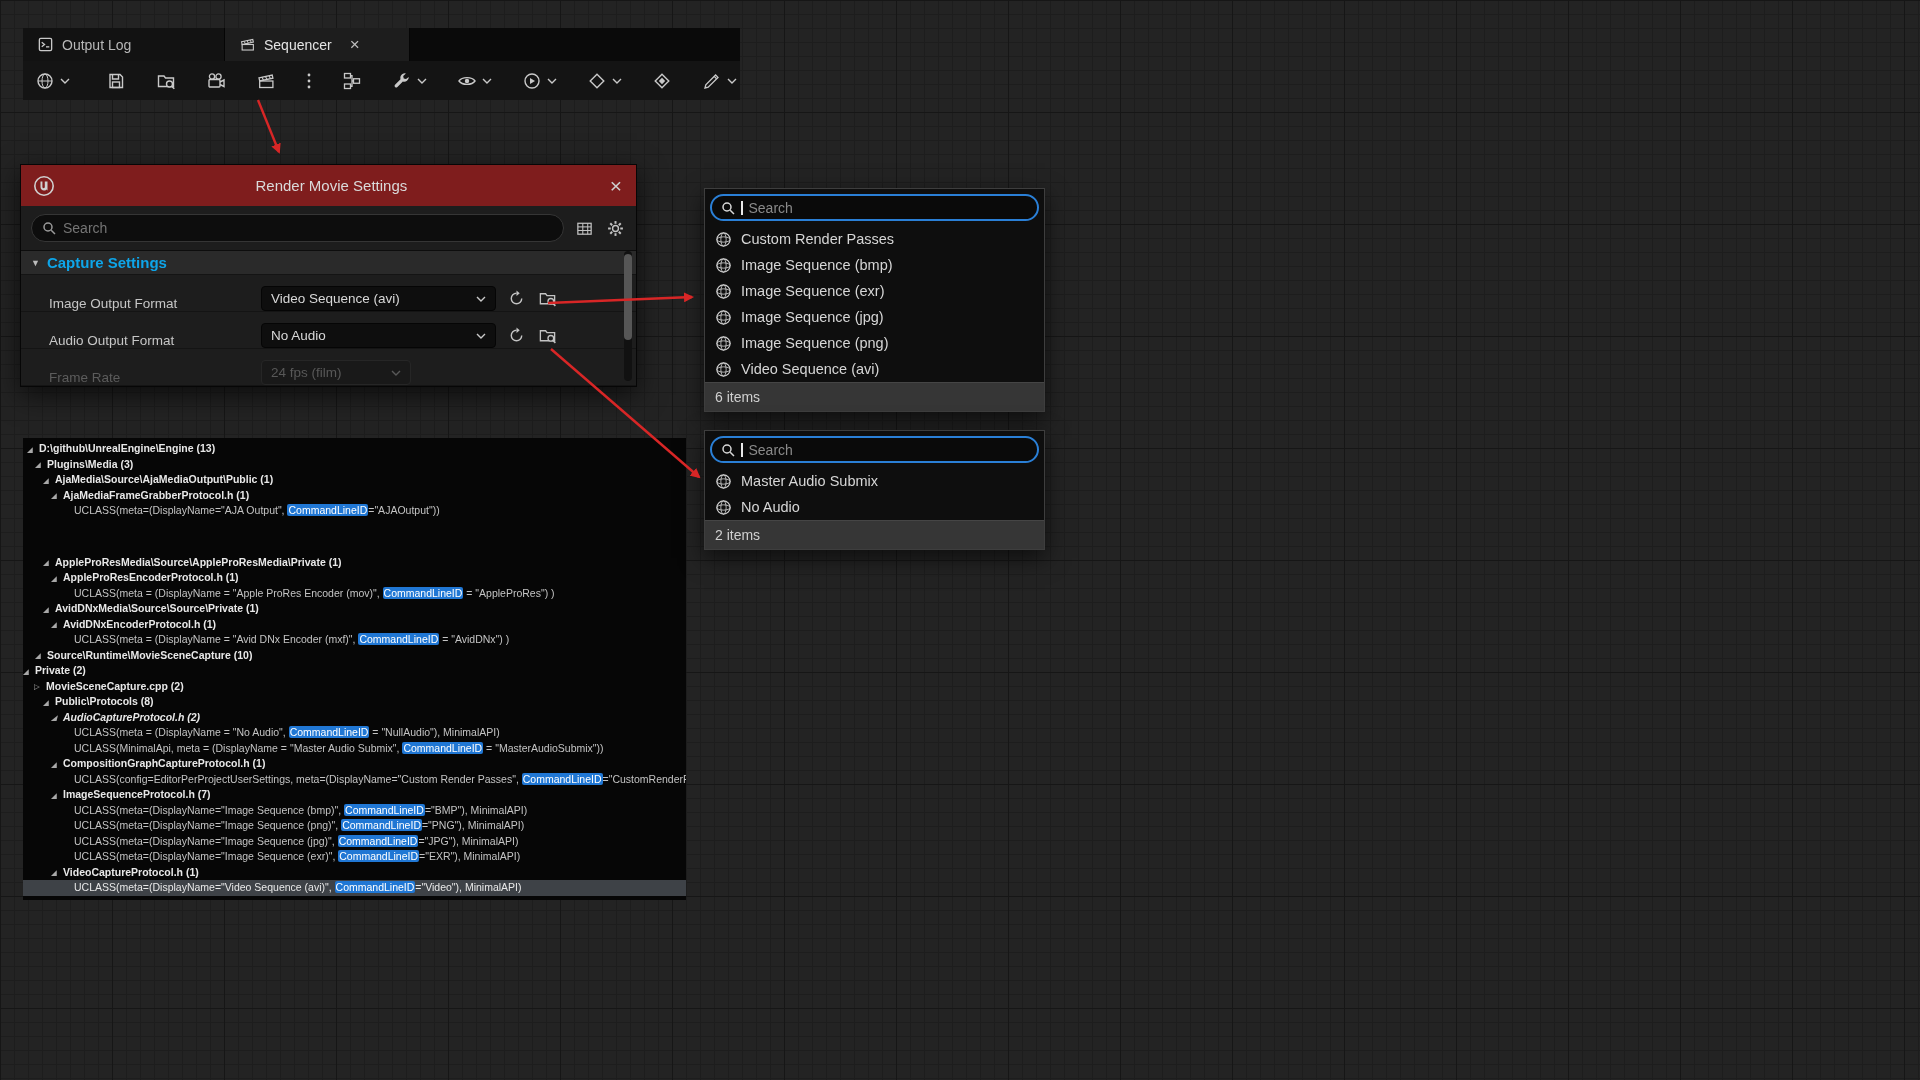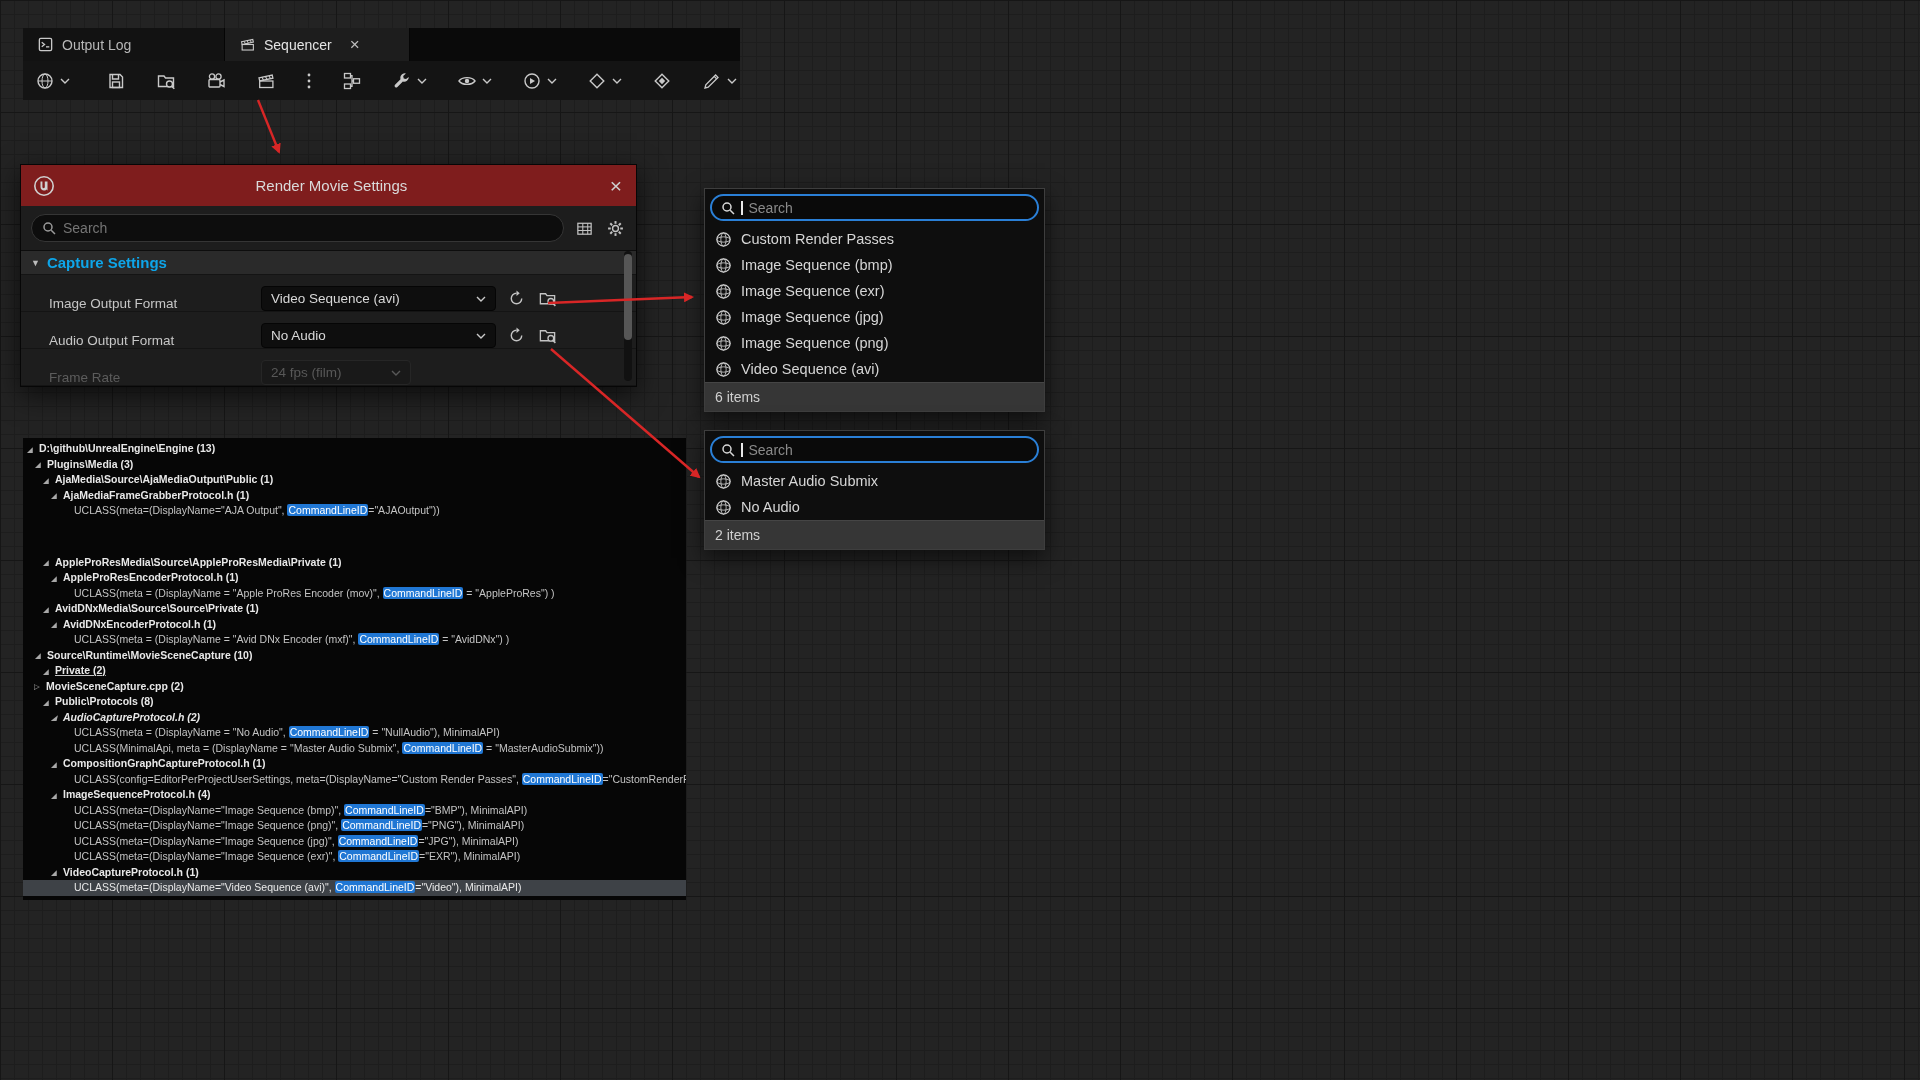--- a/index.html
+++ b/index.html
@@ -458,29 +458,29 @@
       <div class="tline folder" style="padding-left: 20px;"><span class="twisty">◢</span><span class="ttext">AjaMedia\Source\AjaMediaOutput\Public  (1)</span></div>
       <div class="tline file" style="padding-left: 28px;"><span class="twisty">◢</span><span class="ttext">AjaMediaFrameGrabberProtocol.h  (1)</span></div>
       <div class="tline code" style="padding-left: 51px;"><span>UCLASS(meta=(DisplayName="AJA Output", </span><span class="hl">CommandLineID</span><span>="AJAOutput"))</span></div>
       <div class="tline folder" style="padding-left: 20px; margin-top: 36px;"><span class="twisty">◢</span><span class="ttext">AppleProResMedia\Source\AppleProResMedia\Private  (1)</span></div>
       <div class="tline file" style="padding-left: 28px;"><span class="twisty">◢</span><span class="ttext">AppleProResEncoderProtocol.h  (1)</span></div>
       <div class="tline code" style="padding-left: 51px;"><span>UCLASS(meta = (DisplayName = "Apple ProRes Encoder (mov)", </span><span class="hl">CommandLineID</span><span> = "AppleProRes") )</span></div>
       <div class="tline folder" style="padding-left: 20px;"><span class="twisty">◢</span><span class="ttext">AvidDNxMedia\Source\Source\Private  (1)</span></div>
       <div class="tline file" style="padding-left: 28px;"><span class="twisty">◢</span><span class="ttext">AvidDNxEncoderProtocol.h  (1)</span></div>
       <div class="tline code" style="padding-left: 51px;"><span>UCLASS(meta = (DisplayName = "Avid DNx Encoder (mxf)", </span><span class="hl">CommandLineID</span><span> = "AvidDNx") )</span></div>
       <div class="tline folder" style="padding-left: 12px;"><span class="twisty">◢</span><span class="ttext">Source\Runtime\MovieSceneCapture  (10)</span></div>
-      <div class="tline folder" style="padding-left: 20px; text-decoration: underline;"><span class="twisty">◢</span><span class="ttext">Private  (2)</span></div>
+      <div class="tline folder" style=""><span class="twisty">◢</span><span class="ttext">Private  (2)</span></div>
       <div class="tline file" style="padding-left: 11px;"><span class="twisty">▷</span><span class="ttext">MovieSceneCapture.cpp  (2)</span></div>
       <div class="tline folder" style="padding-left: 20px;"><span class="twisty">◢</span><span class="ttext">Public\Protocols  (8)</span></div>
       <div class="tline file" style="padding-left: 28px; font-style: italic;"><span class="twisty">◢</span><span class="ttext">AudioCaptureProtocol.h  (2)</span></div>
       <div class="tline code" style="padding-left: 51px;"><span>UCLASS(meta = (DisplayName = "No Audio", </span><span class="hl">CommandLineID</span><span> = "NullAudio"), MinimalAPI)</span></div>
       <div class="tline code" style="padding-left: 51px;"><span>UCLASS(MinimalApi, meta = (DisplayName = "Master Audio Submix", </span><span class="hl">CommandLineID</span><span> = "MasterAudioSubmix"))</span></div>
       <div class="tline file" style="padding-left: 28px;"><span class="twisty">◢</span><span class="ttext">CompositionGraphCaptureProtocol.h  (1)</span></div>
       <div class="tline code" style="padding-left: 51px;"><span>UCLASS(config=EditorPerProjectUserSettings, meta=(DisplayName="Custom Render Passes", </span><span class="hl">CommandLineID</span><span>="CustomRenderPasses"), MinimalAPI)</span></div>
-      <div class="tline file" style="padding-left: 28px;"><span class="twisty">◢</span><span class="ttext">ImageSequenceProtocol.h  (4)</span></div>
+      <div class="tline file" style="padding-left: 28px;"><span class="twisty">◢</span><span class="ttext">ImageSequenceProtocol.h  (7)</span></div>
       <div class="tline code" style="padding-left: 51px;"><span>UCLASS(meta=(DisplayName="Image Sequence (bmp)", </span><span class="hl">CommandLineID</span><span>="BMP"), MinimalAPI)</span></div>
       <div class="tline code" style="padding-left: 51px;"><span>UCLASS(meta=(DisplayName="Image Sequence (png)", </span><span class="hl">CommandLineID</span><span>="PNG"), MinimalAPI)</span></div>
       <div class="tline code" style="padding-left: 51px;"><span>UCLASS(meta=(DisplayName="Image Sequence (jpg)", </span><span class="hl">CommandLineID</span><span>="JPG"), MinimalAPI)</span></div>
       <div class="tline code" style="padding-left: 51px;"><span>UCLASS(meta=(DisplayName="Image Sequence (exr)", </span><span class="hl">CommandLineID</span><span>="EXR"), MinimalAPI)</span></div>
       <div class="tline file" style="padding-left: 28px;"><span class="twisty">◢</span><span class="ttext">VideoCaptureProtocol.h  (1)</span></div>
       <div class="tline code selected" style="padding-left: 51px;"><span>UCLASS(meta=(DisplayName="Video Sequence (avi)", </span><span class="hl">CommandLineID</span><span>="Video"), MinimalAPI)</span></div>
     </div>
 
 </div>
 

